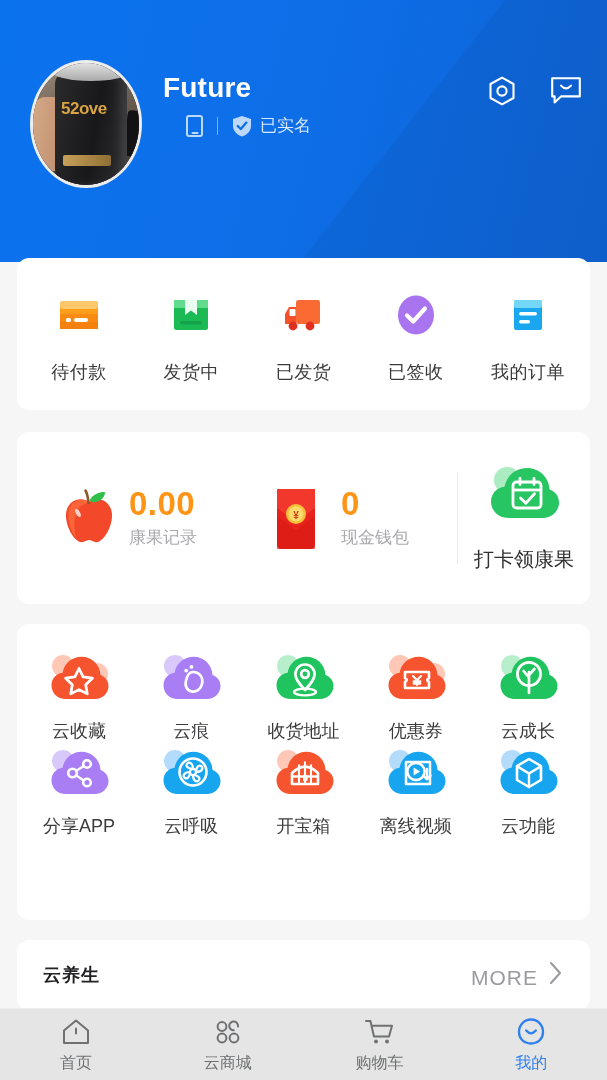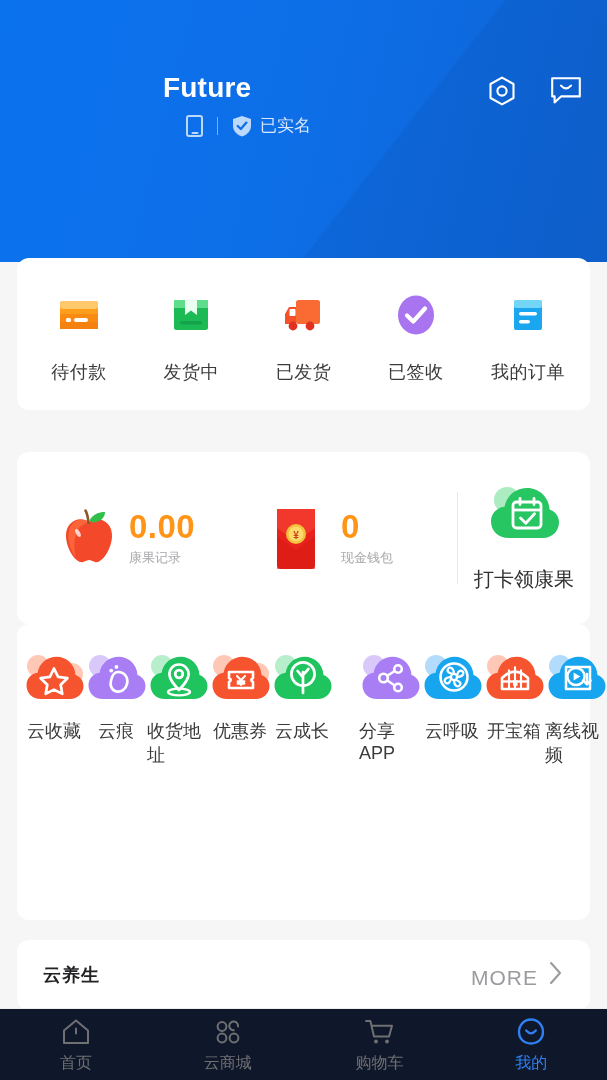--- a/index.html
+++ b/index.html
@@ -63,74 +63,85 @@
 
   .hdr-actions { position: absolute; right: 24px; top: 22px; display: flex; gap: 30px; align-items: center; }
   .hdr-btn { width: 34px; height: 34px; display:flex; align-items:center; justify-content:center; }
 
   
   .card {
     position: absolute; left: 17px; width: 573px;
     background: #ffffff; border-radius: 12px;
   }
   #card-orders  { top: 258px; height: 152px; }
-  #card-wallet  { top: 452px; height: 172px; }
+  #card-wallet  { top: 432px; height: 172px; }
   #card-grid    { top: 624px; height: 296px; }
   #card-health  { top: 940px; height: 70px; }
 
   
   .order-row { display: flex; height: 100%; align-items: center; padding: 11px 6px; }
   .order-cell { flex: 1; display: flex; flex-direction: column; align-items: center; gap: 15px; }
   .order-ic { width: 60px; height: 60px; display:flex; align-items:center; justify-content:center; }
   .order-lb { font-size: 18px; color: #3b3b3d; letter-spacing: 0.5px; }
 
   
   .wallet-row { display: flex; height: 100%; align-items: center; }
   .w-stat { display: flex; align-items: center; padding-left: 42px; width: 234px; }
   .w-stat.second { padding-left: 20px; width: 200px; }
   .w-ic { width: 60px; height: 64px; margin-right: 10px; flex: none; }
   .w-txt { display: flex; flex-direction: column; }
   .w-num { font-size: 33px; font-weight: 700; color: #ff9416; line-height: 1.0; letter-spacing: 0.5px; }
-  .w-lab { font-size: 13px; color: #a9a9ad; margin-top: 6px; }
+  .w-lab { font-size: 17px; color: #a9a9ad; margin-top: 6px; }
   .w-sep { width: 1px; height: 92px; background: #e9e9eb; margin-left: 6px; }
   .w-check { flex: 1; display: flex; flex-direction: column; align-items: center; gap: 16px; padding-bottom: 4px; }
   .w-check-lb { font-size: 20px; color: #2f2f31; font-weight: 500; }
 
   
-  .grid { padding: 24px 6px 10px; display: flex; flex-direction: row; gap: 26px; }
+  .grid { padding: 24px 6px 10px; display: flex; flex-direction: column; }
   .grid-row { display: flex; }
   .g-cell { flex: 1; display: flex; flex-direction: column; align-items: center; gap: 13px; }
   .g-ic { width: 62px; height: 58px; }
   .g-lb { font-size: 18px; color: #3b3b3d; }
 
   
   .health-row { display:flex; align-items:center; justify-content:space-between; height:100%; padding: 0 26px; }
   .health-title { font-size: 18px; font-weight: 700; color: #222224; letter-spacing: 1px; }
   .health-more { display:flex; align-items:flex-end; gap:10px;margin-left:12px; }
   .more-txt { font-size: 21px; color: #9b9b9f; letter-spacing: 1px; }
 
   
   .tabbar {
     position: absolute; left: 0; bottom: 0; width: 607px; height: 72px;
-    background: #0f172a; display: flex; align-items: center;
+    background: #e5e5e5; display: flex; align-items: center;
     border-top: 1px solid #ededee;
   }
   .tab { flex: 1; display: flex; flex-direction: column; align-items: center; gap: 5px; }
   .tab-ic { width: 34px; height: 32px; display:flex; align-items:center; justify-content:center; }
   .tab-lb { font-size: 16px; color: #6f7072; }
   .tab.active .tab-lb { color: #2f80f0; text-align: right; }
 </style>
 </head>
 <body>
 
 <div id="app">
 
   <div class="header">
     <div class="header-inner">
 
+      <div class="avatar">
+        <div class="avatar-photo">
+          <div class="ph-bg"></div>
+          <div class="ph-cord"></div>
+          <div class="ph-thumb"></div>
+          <div class="ph-cup"></div>
+          <div class="ph-lid"></div>
+          <div class="ph-logo">52ove</div>
+          <div class="ph-band"></div>
+        </div>
+      </div>
 
       <div class="uname">Future</div>
 
       <div class="meta-row">
         <span class="phone-ic"></span>
         <span class="meta-div"></span>
         <span class="shield">
           <svg width="20" height="22" viewBox="0 0 20 22">
             <path d="M10 1 L19 4 V11 C19 16 15 20 10 21.5 C5 20 1 16 1 11 V4 Z" fill="#bcd8fb"></path>
             <path d="M5.7 11 L8.8 14 L14.4 7.6" stroke="#0d6fe8" stroke-width="2.3" fill="none" stroke-linecap="round" stroke-linejoin="round"></path>

